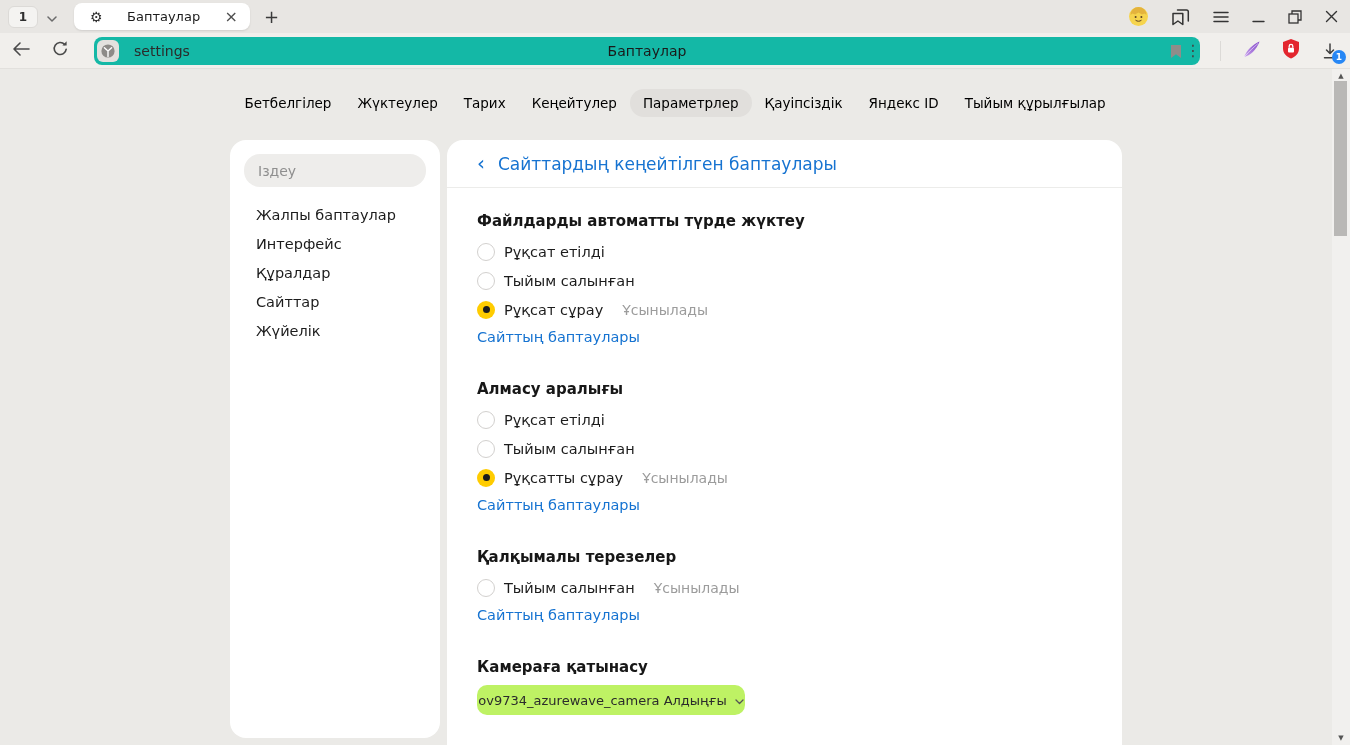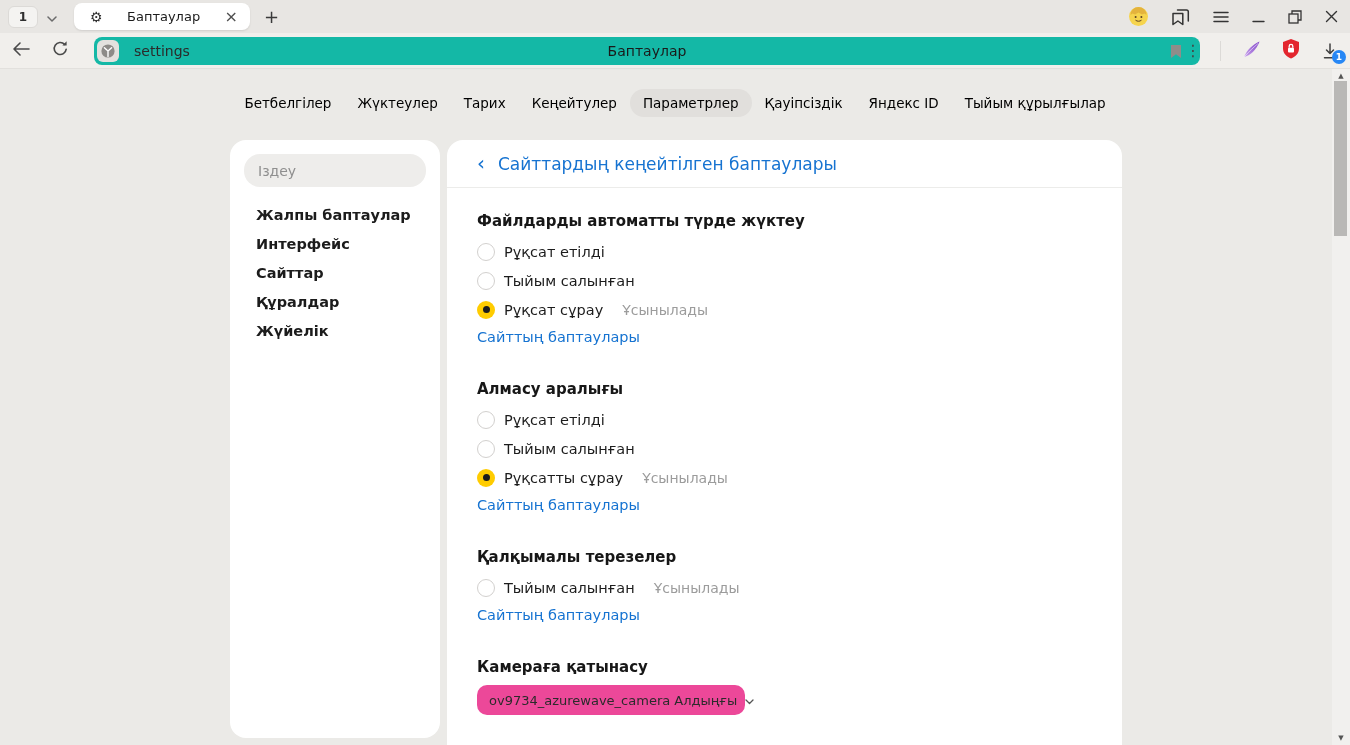--- a/index.html
+++ b/index.html
@@ -34,38 +34,38 @@
 
   
   .page { position:relative; height:676px; background:#ebeae7; }
   .nav-tabs { display:flex; justify-content:center; padding-top:20px; font-size:13.5px; color:#000000; }
   .nav-item { padding:6px 13px; border-radius:15px; white-space:nowrap; }
   .nav-item.active { background:#e1dfdc; }
 
   .sidebar { position:absolute; left:230px; top:71px; width:210px; height:598px; background:#fff; border-radius:16px; }
   .search { display:block; margin:14px; width:182px; height:33px; background:#eeedeb; border:none; border-radius:16px; padding:0 14px; font-size:14px; font-family:inherit; color:#1e1e1e; outline:none; }
   .search::placeholder { color:#8f8f8f; }
-  .side-items { margin-top:13px;font-weight:bold; }
+  .side-items { margin-top:13px; }
   .side-item { height:29px; line-height:29px; padding-left:26px; font-size:14.5px; color:#1c1c1c; }
 
   .main { position:absolute; left:447px; top:71px; width:675px; height:605px; background:#fff; border-radius:16px 16px 0 0; overflow:hidden; }
   .main-header { height:48px; display:flex; align-items:center; padding-left:30px; gap:13px; border-bottom:1px solid #ececea; }
   .back-chevron { color:#1673d1; font-size:20px; line-height:1; padding-bottom:2px; }
   .main-title { color:#1673d1; font-size:17px; }
   .content { padding:24px 30px 16px; }
   .section { margin-bottom:34px; }
   .section-title { font-size:15px; font-weight:bold; margin-bottom:7px; color:#171717; }
   .opt { display:flex; align-items:center; height:29px; gap:9px; }
   .radio { flex:0 0 18px; width:18px; height:18px; border-radius:50%; background:#fff; border:1px solid #d2d0ce; position:relative; }
   .radio.checked { background:#ffcc00; border:none; }
   .radio.checked::after { content:""; position:absolute; width:7px; height:7px; background:#1c1c1c; border-radius:50%; top:5.5px; left:5.5px; }
   .opt-label { font-size:14.5px; color:#1c1c1c; }
   .opt-note { font-size:14px; color:#9c9c9c; margin-left:10px; }
   .site-link { color:#1673d1; font-size:14.5px; margin-top:5px; display:inline-block; }
-  .dropdown { margin-top:9px; width:268px; height:30px; background:#ec4899; border-radius:10px; display:flex; align-items:center; padding:0 12px; gap:8px; font-size:13px; color:#2b2b2b; white-space:nowrap; }
+  .dropdown { margin-top:9px; width:268px; height:30px; background:#bef264; border-radius:10px; display:flex; align-items:center; padding:0 12px; gap:8px; font-size:13px; color:#2b2b2b; white-space:nowrap;justify-content:center; }
 
   
   .scrollbar { position:absolute; right:0; top:0; width:18px; height:676px; background:#f1f0ee; }
   .scroll-arrow { position:absolute; left:0; width:18px; text-align:center; font-size:7px; color:#555; }
   .scroll-arrow.up { top:3px; }
   .scroll-arrow.down { bottom:3px; }
   .scroll-thumb { position:absolute; left:2px; top:12px; width:13px; height:155px; background:#b9b8b6; }
 </style>
 </head>
 <body>
@@ -200,22 +200,22 @@
       <span class="nav-item">Қауіпсіздік</span>
       <span class="nav-item">Яндекс ID</span>
       <span class="nav-item">Тыйым құрылғылар</span>
     </div>
 
     <aside class="sidebar">
       <input class="search" type="text" placeholder="Іздеу" style="">
       <div class="side-items">
         <div class="side-item">Жалпы баптаулар</div>
         <div class="side-item">Интерфейс</div>
+        <div class="side-item">Құралдар</div>
         <div class="side-item">Сайттар</div>
-        <div class="side-item">Құралдар</div>
         <div class="side-item">Жүйелік</div>
       </div>
     </aside>
 
     <main class="main">
       <div class="main-header">
         <span class="back-chevron">‹</span>
         <span class="main-title">Сайттардың кеңейтілген баптаулары</span>
       </div>
 

